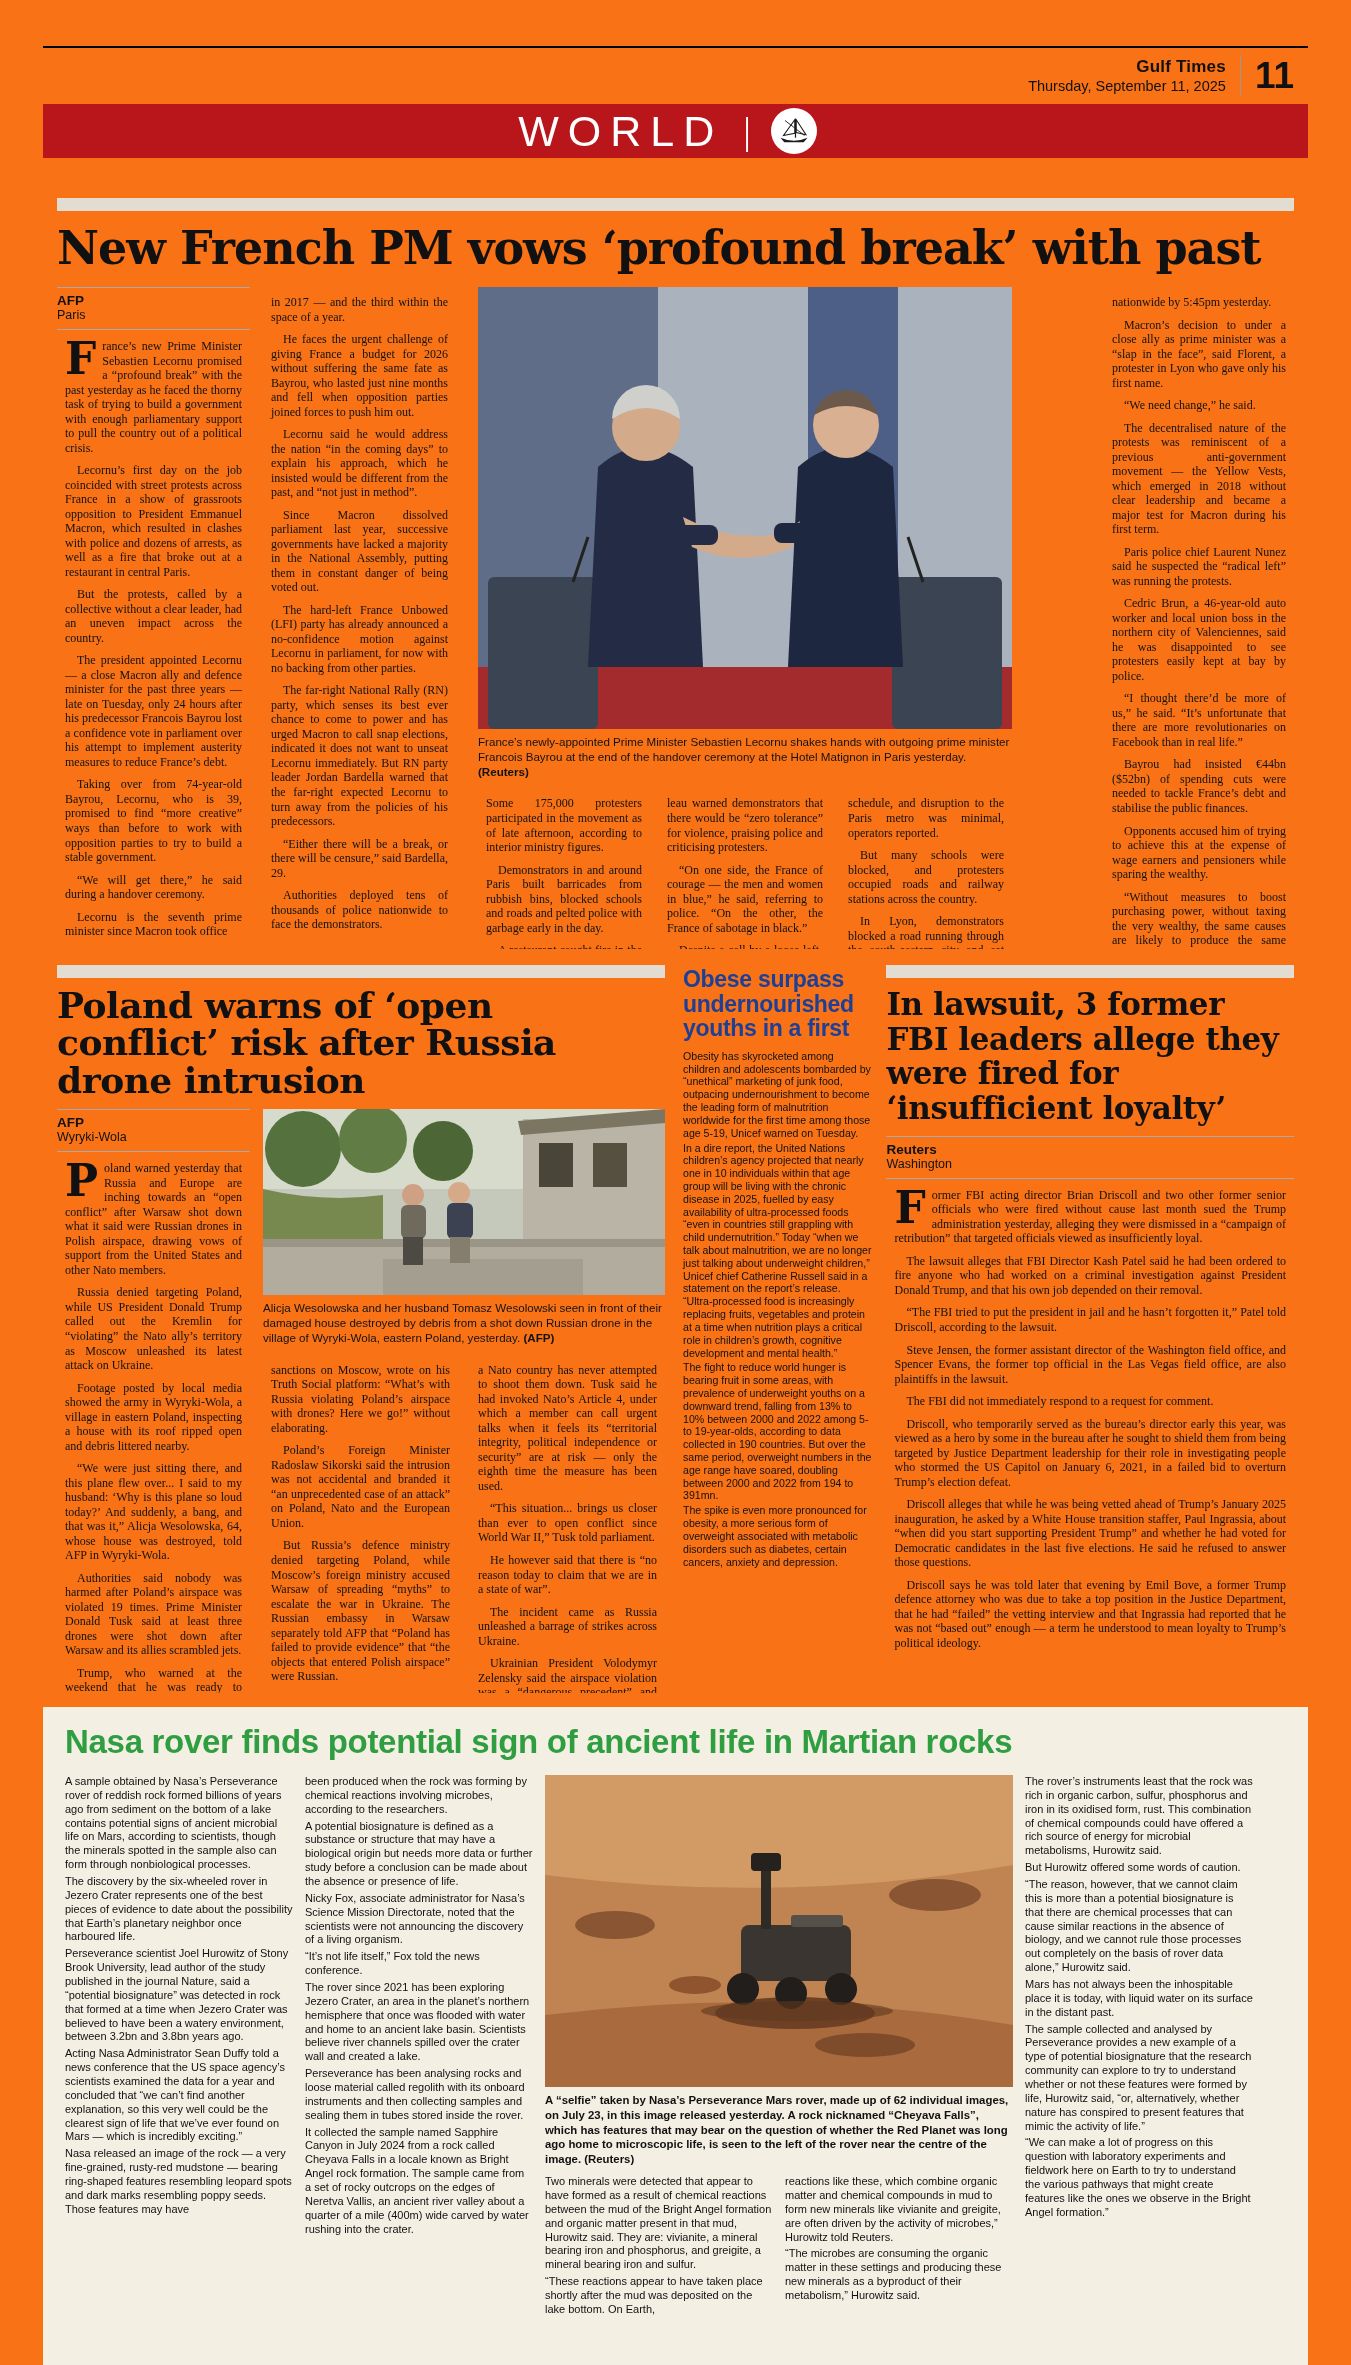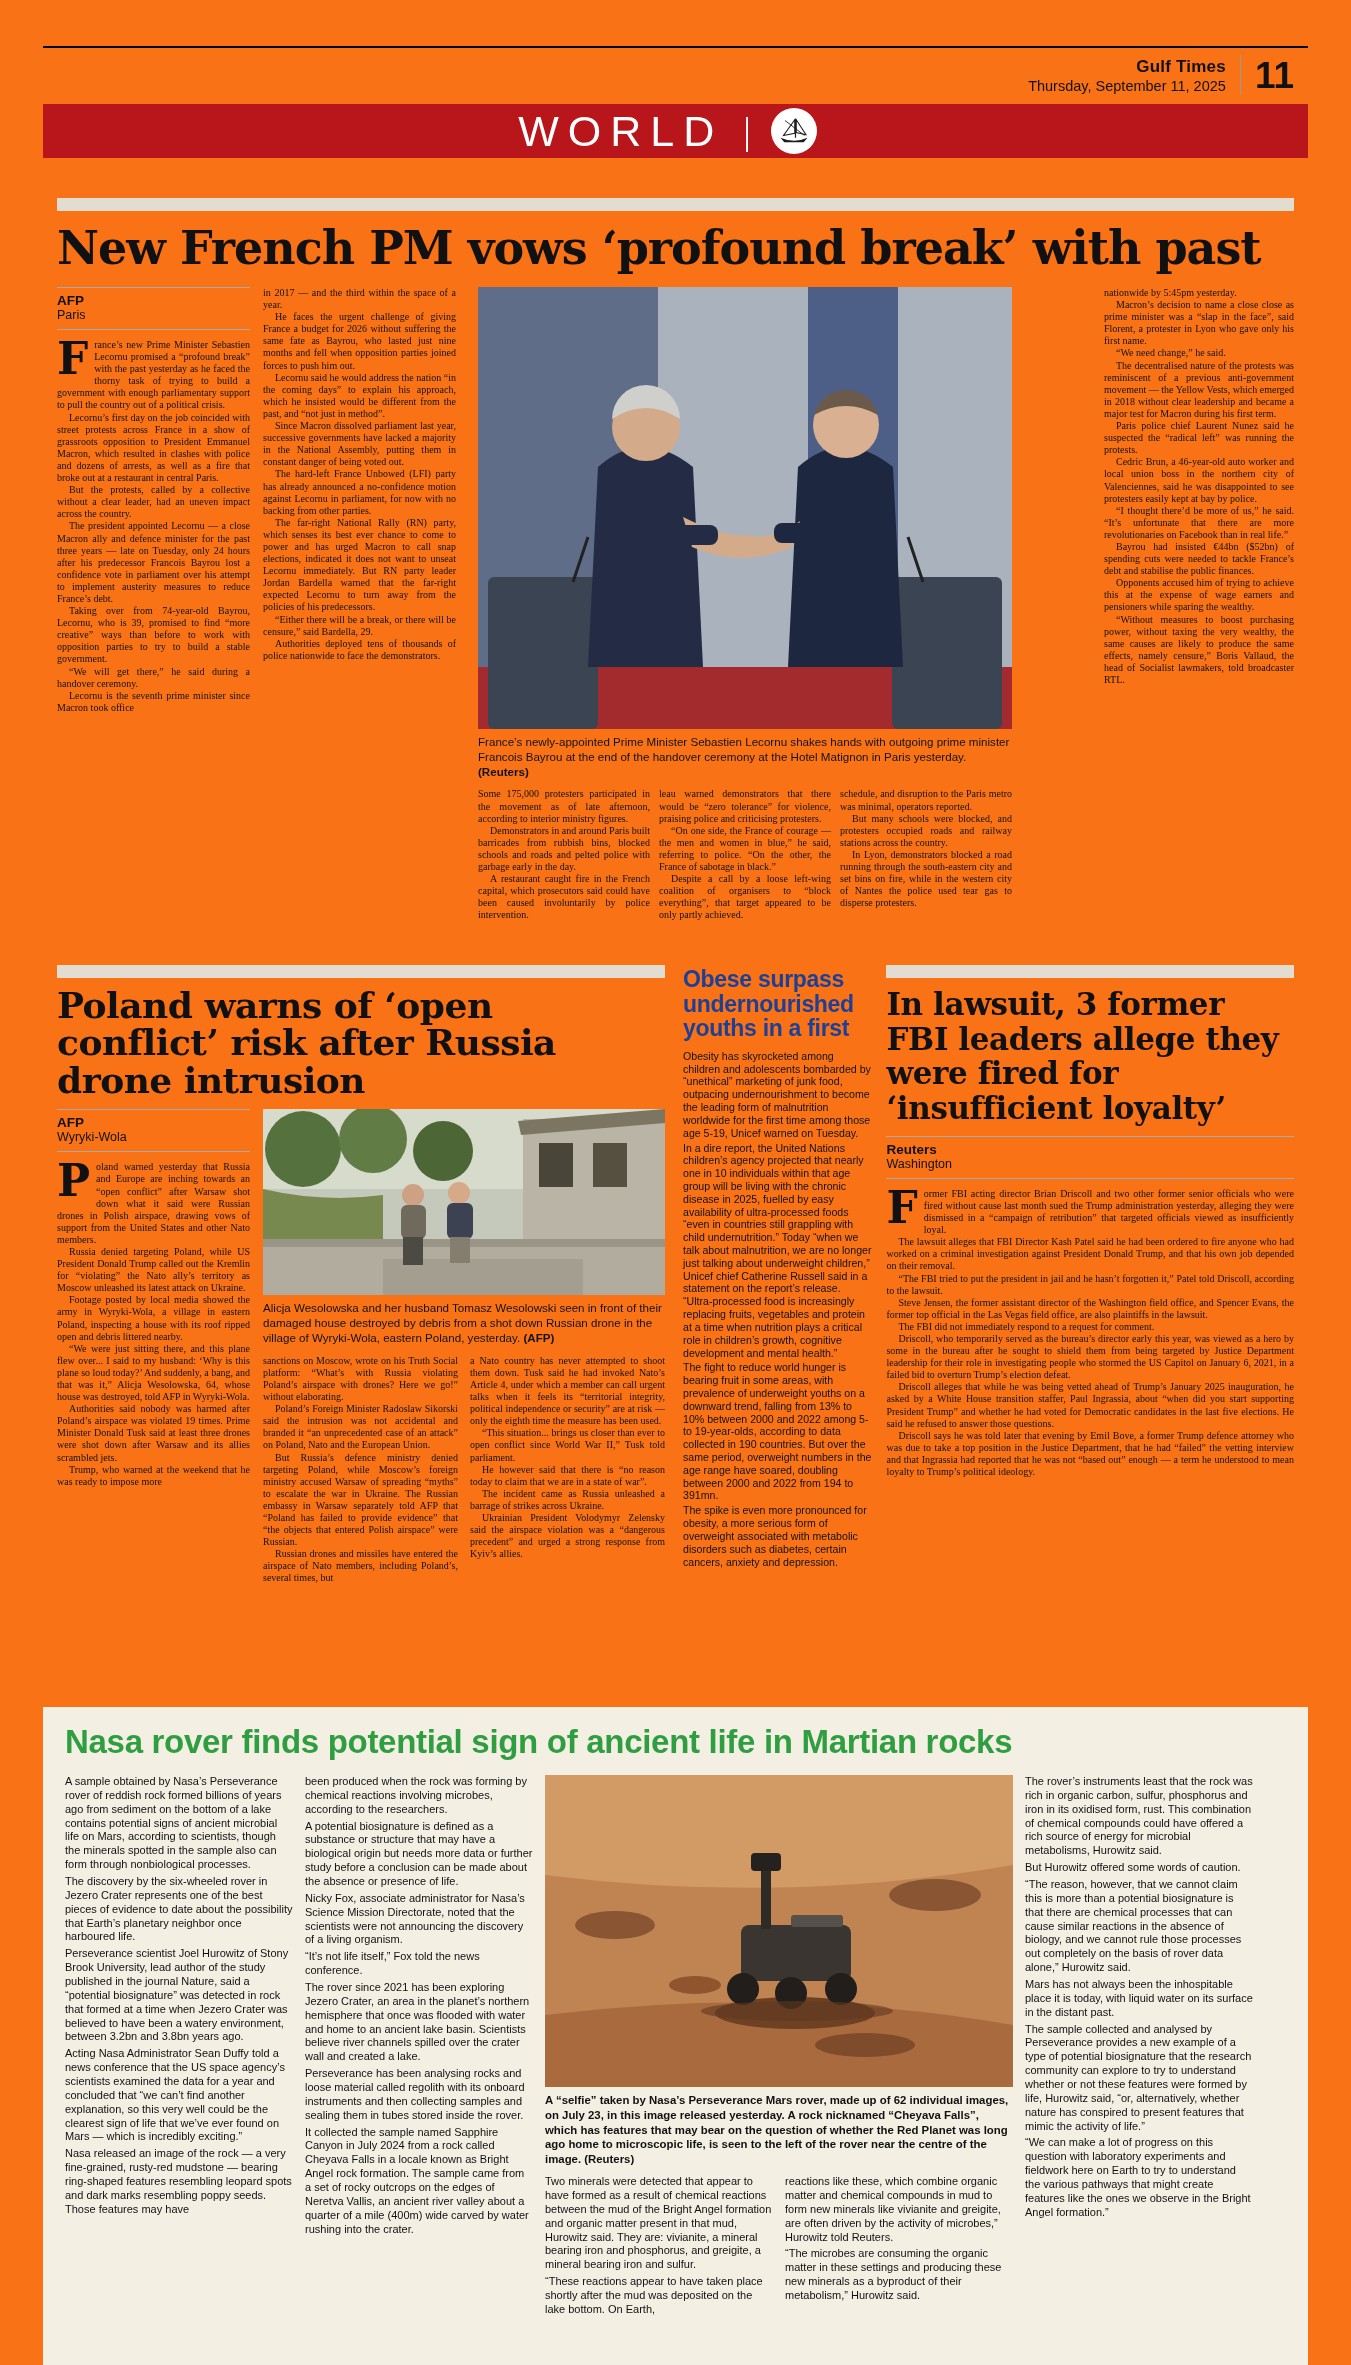--- a/index.html
+++ b/index.html
@@ -20,21 +20,21 @@
                letter-spacing:9px;line-height:1;}
   .banner-sep{color:#fff;font-weight:200;font-size:38px;line-height:1;}
   .dhow-circle{width:46px;height:46px;background:#fff;border-radius:50%;display:flex;
                align-items:center;justify-content:center;}
   
   .band{height:13px;background:#e2ddd0;}
   .byline{border-top:1px solid #aaa;border-bottom:1px solid #aaa;padding:5px 0 7px;margin-bottom:9px;
           font-family:"Liberation Sans",sans-serif;}
   .byline .ag{font-weight:bold;font-size:13.5px;display:block;}
   .byline .city{font-size:12.5px;display:block;}
-  .bodytext .para{margin:0;text-indent:12px;text-align:justify;font-size:10px;line-height:1.21;}
+  .bodytext .para{margin:8px;text-indent:12px;text-align:justify;font-size:12px;line-height:1.21;}
   .bodytext .para:first-child{text-indent:0;}
   .dc .para:first-child::first-letter{float:left;font-family:"DejaVu Serif",serif;font-weight:bold;
        font-size:44px;line-height:34px;padding:3px 6px 0 0;}
   .caption{font-family:"Liberation Sans",sans-serif;font-size:11.6px;line-height:1.28;margin:6px 0 9px;color:#121212;}
   .caption b{font-weight:bold;}
   .photo{display:block;width:100%;}
   
   .lead-band{margin-top:40px;}
   .lead-headline{font-family:"DejaVu Serif",serif;font-size:46px;font-weight:700;letter-spacing:-1px;
                  margin:10px 0 12px;white-space:nowrap;overflow:hidden;}
@@ -174,21 +174,21 @@
           </div>
         <div class="sc bodytext">
             <p class="para">schedule, and disruption to the Paris metro was minimal, operators reported.</p>
             <p class="para">But many schools were blocked, and protesters occupied roads and railway stations across the country.</p>
             <p class="para">In Lyon, demonstrators blocked a road running through the south-eastern city and set bins on fire, while in the western city of Nantes the police used tear gas to disperse protesters.</p>
           </div>
       </div>
     </div>
     <div class="lc6 bodytext">
         <p class="para">nationwide by 5:45pm yesterday.</p>
-        <p class="para">Macron’s decision to name a close close as prime minister was a “slap in the face”, said Florent, a protester in Lyon who gave only his first name.</p>
+        <p class="para">Macron’s decision to under a close ally as prime minister was a “slap in the face”, said Florent, a protester in Lyon who gave only his first name.</p>
         <p class="para">“We need change,” he said.</p>
         <p class="para">The decentralised nature of the protests was reminiscent of a previous anti-government movement — the Yellow Vests, which emerged in 2018 without clear leadership and became a major test for Macron during his first term.</p>
         <p class="para">Paris police chief Laurent Nunez said he suspected the “radical left” was running the protests.</p>
         <p class="para">Cedric Brun, a 46-year-old auto worker and local union boss in the northern city of Valenciennes, said he was disappointed to see protesters easily kept at bay by police.</p>
         <p class="para">“I thought there’d be more of us,” he said. “It’s unfortunate that there are more revolutionaries on Facebook than in real life.”</p>
         <p class="para">Bayrou had insisted €44bn ($52bn) of spending cuts were needed to tackle France’s debt and stabilise the public finances.</p>
         <p class="para">Opponents accused him of trying to achieve this at the expense of wage earners and pensioners while sparing the wealthy.</p>
         <p class="para">“Without measures to boost purchasing power, without taxing the very wealthy, the same causes are likely to produce the same effects, namely censure,” Boris Vallaud, the head of Socialist lawmakers, told broadcaster RTL.</p>
       </div>
   </div>

